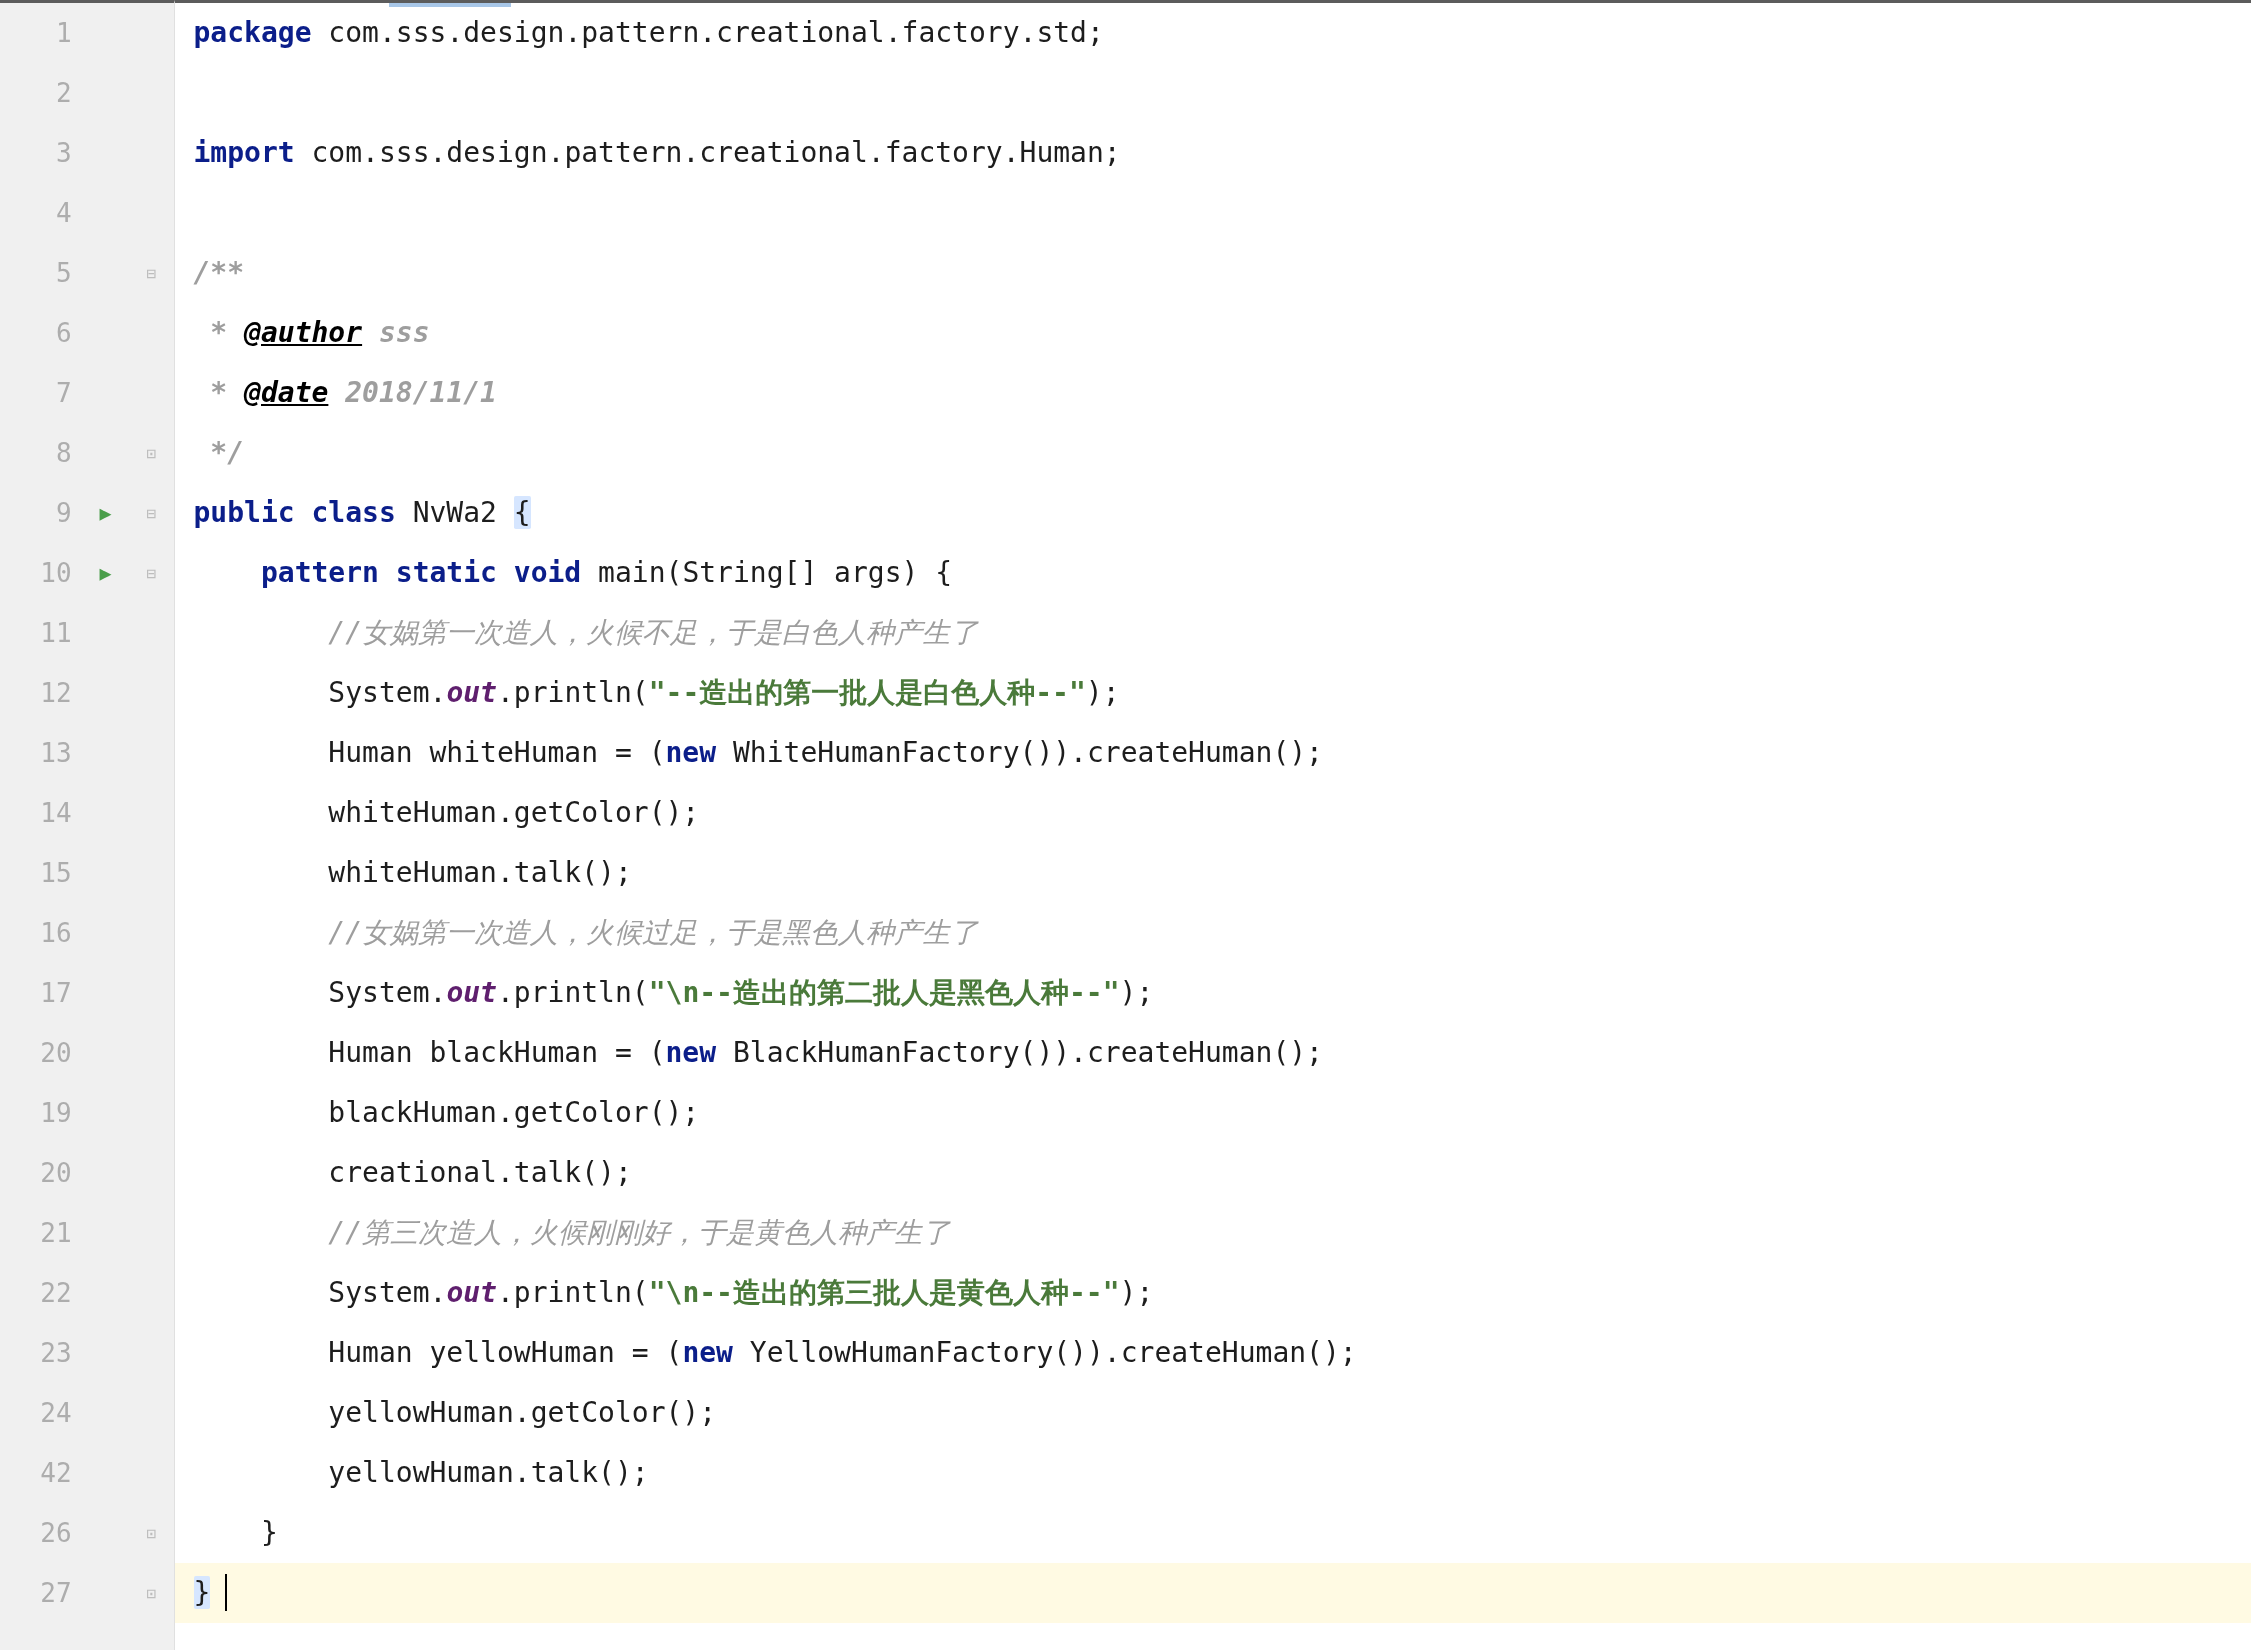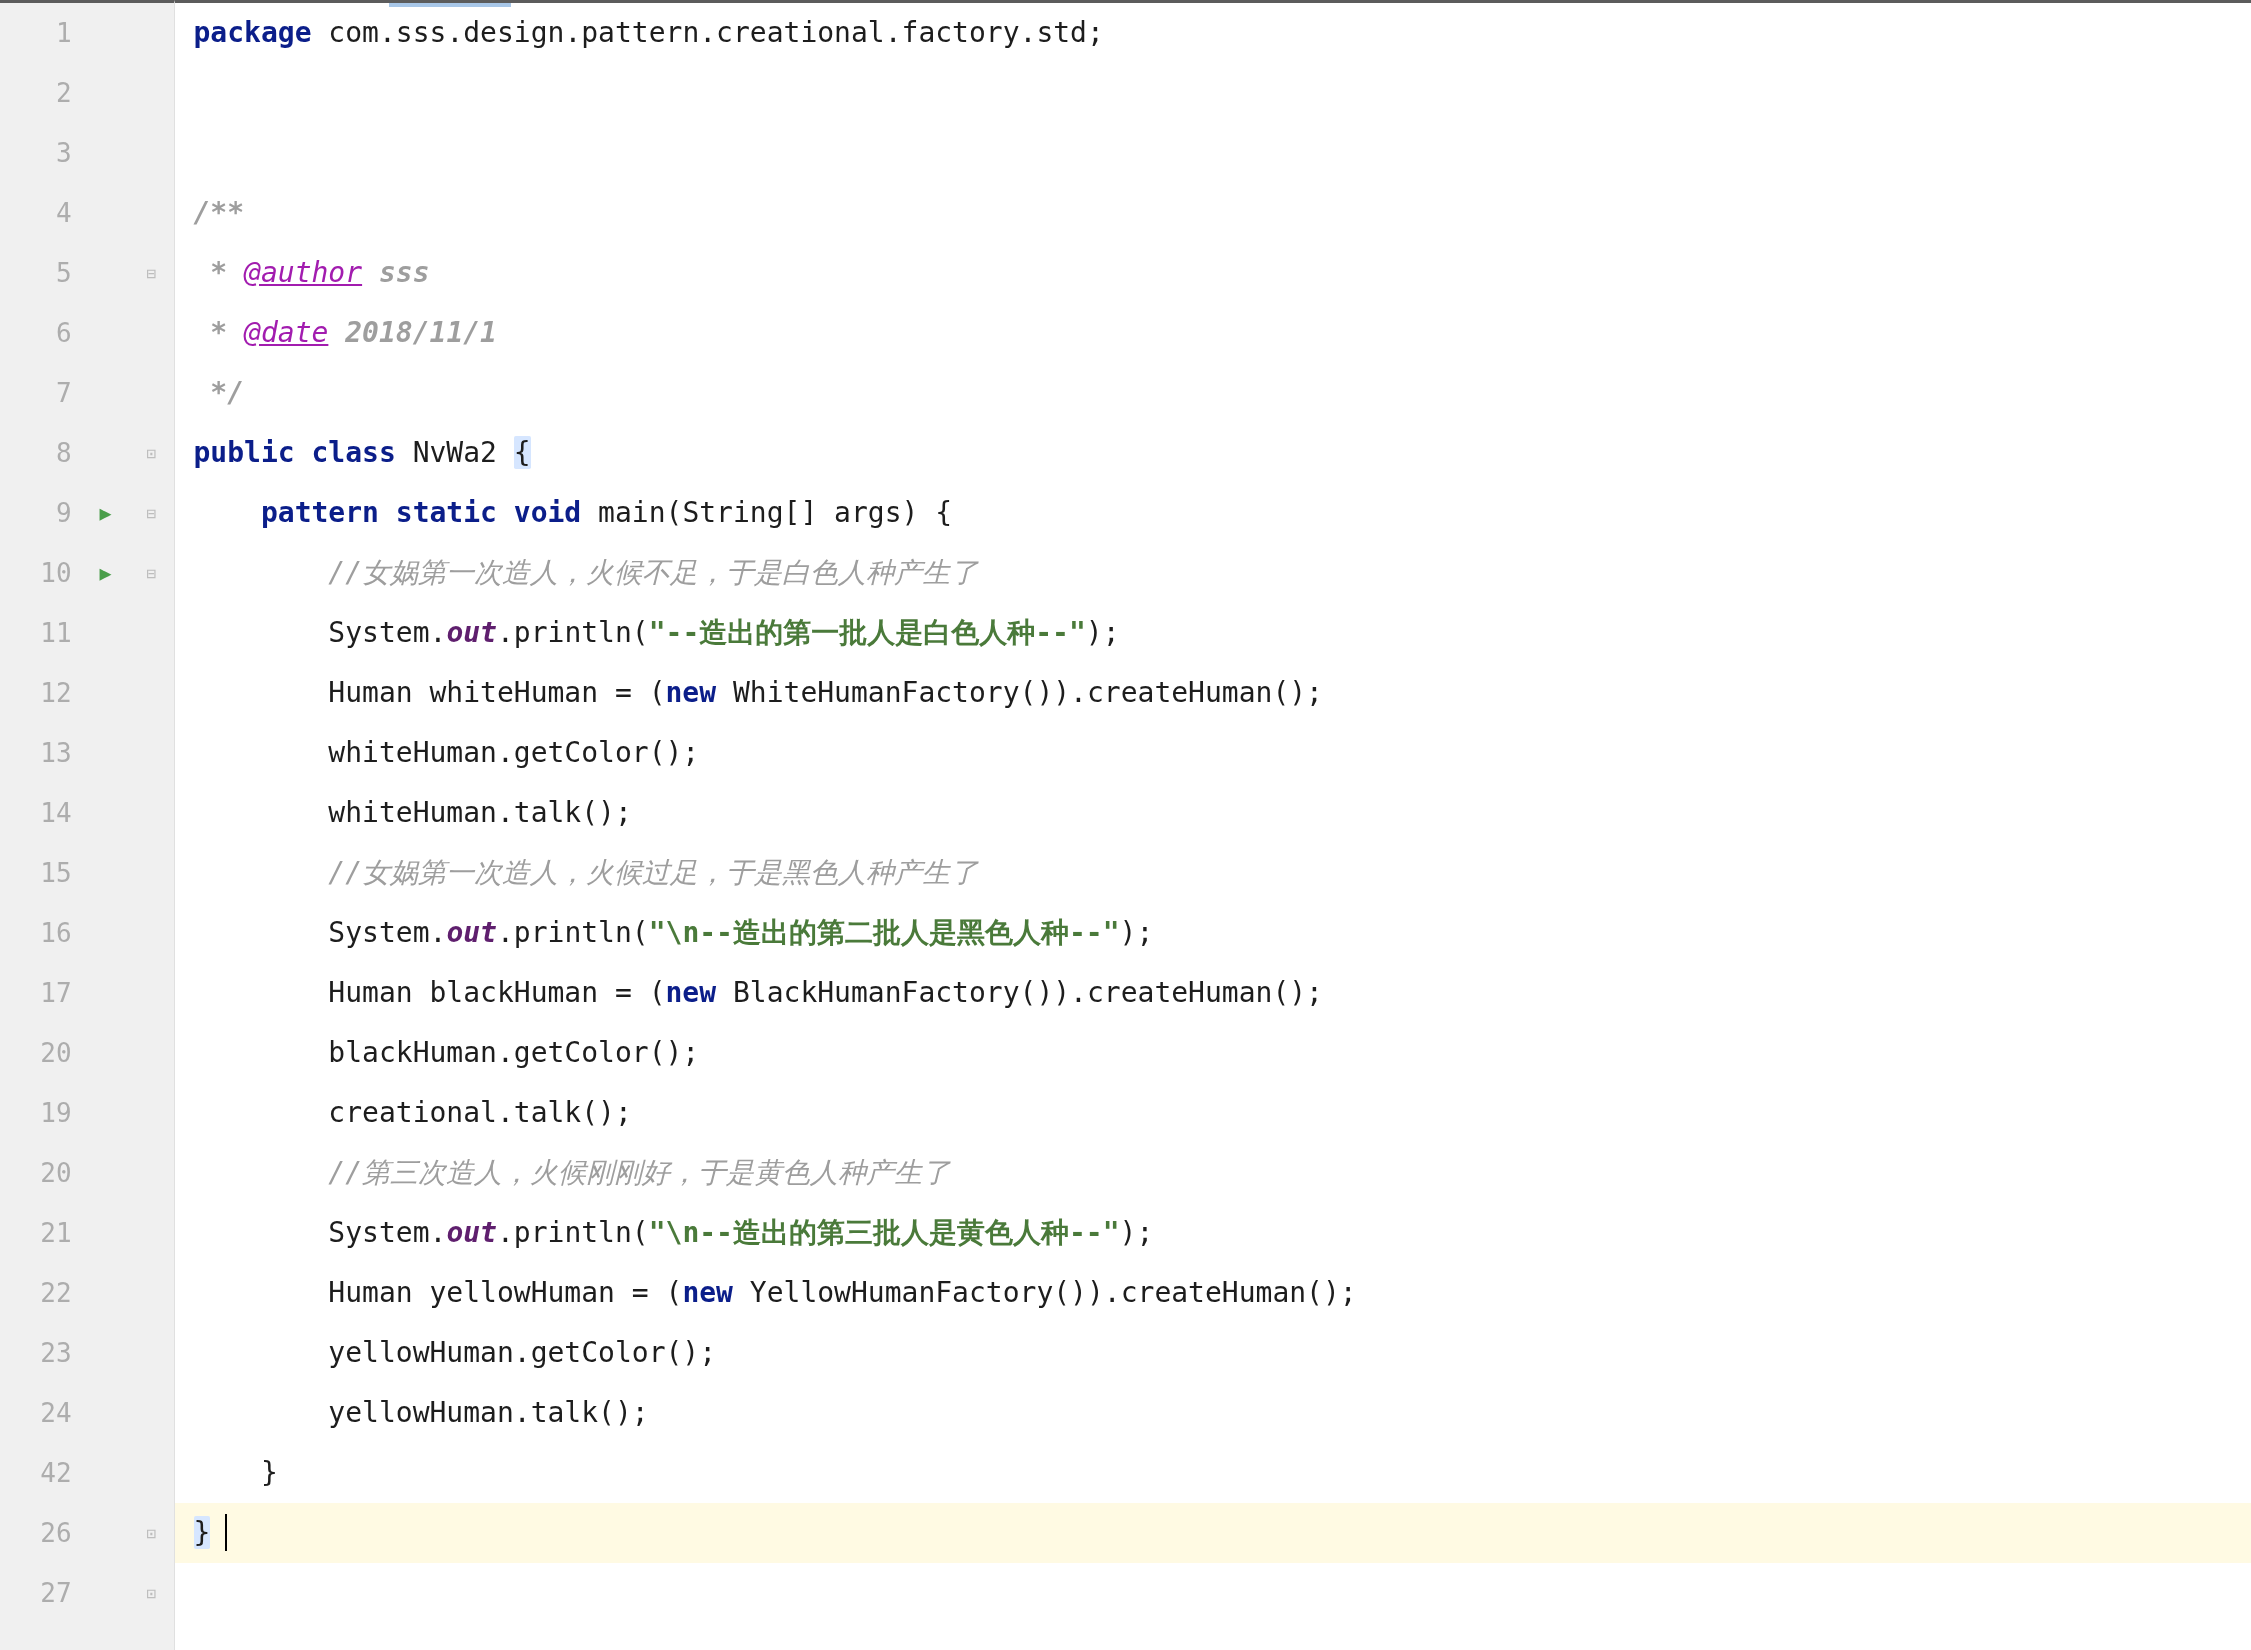--- a/index.html
+++ b/index.html
@@ -51,21 +51,21 @@
     line-height: 60px;
     white-space: pre;
     padding-left: 18.5px;
     font-size: 28px;
   }
   .caret-line { background: #fffae3; }
   .kw  { color:#0b1e8a; font-weight:bold; }
   .str { color:#4a7a3a; font-weight:bold; }
   .cmt { color:#9e9e9e; font-style:italic; }
   .doc { color:#9e9e9e; font-weight:bold; font-style:italic; }
-  .doctag { color:#a21caf; font-weight:normal; font-style:italic; text-decoration:underline;margin-top:28px; }
+  .doctag { color:#000000; font-weight:bold; font-style:italic; text-decoration:underline;margin-top:28px; }
   .field { color:#5f1f6e; font-weight:bold; font-style:italic; }
   .plain { color:#1d1d1d; }
   .hlbrace { background:#d6e6ff; border-radius:1.8px; }
   .caret {
     position:absolute; width:1.8px; height:37px;
     background:#000; left:50px; top:11px;
   }
 </style>
 </head>
 <body>
@@ -174,20 +174,21 @@
         <span>⊡</span>
       </div>
     </div>
 </div>
 
 <div class="code-area">
   <div class="bluebar"></div>
 
   <div class="code-line"><span class="kw">package</span><span class="plain"> com.sss.design.pattern.creational.factory.std;</span></div>
   <div class="code-line"></div>
+  <div class="code-line"><span class="kw">import</span><span class="plain"> com.sss.design.pattern.creational.factory.Human;</span></div>
   <div class="code-line"></div>
   <div class="code-line"><span class="doc">/**</span></div>
   <div class="code-line"><span class="doc"> * </span><span class="doctag">@author</span><span class="doc"> sss</span></div>
   <div class="code-line"><span class="doc"> * </span><span class="doctag">@date</span><span class="doc"> 2018/11/1</span></div>
   <div class="code-line"><span class="doc"> */</span></div>
   <div class="code-line"><span class="kw">public class</span><span class="plain"> NvWa2 </span><span class="plain hlbrace">{</span></div>
   <div class="code-line"><span class="plain">    </span><span class="kw">pattern static void</span><span class="plain"> main(String[] args) {</span></div>
   <div class="code-line"><span class="plain">        </span><span class="cmt">//女娲第一次造人，火候不足，于是白色人种产生了</span></div>
   <div class="code-line"><span class="plain">        </span><span class="plain">System.</span><span class="field">out</span><span class="plain">.println(</span><span class="str">"--造出的第一批人是白色人种--"</span><span class="plain">);</span></div>
   <div class="code-line"><span class="plain">        </span><span class="plain">Human whiteHuman = (</span><span class="kw">new</span><span class="plain"> WhiteHumanFactory()).createHuman();</span></div>

